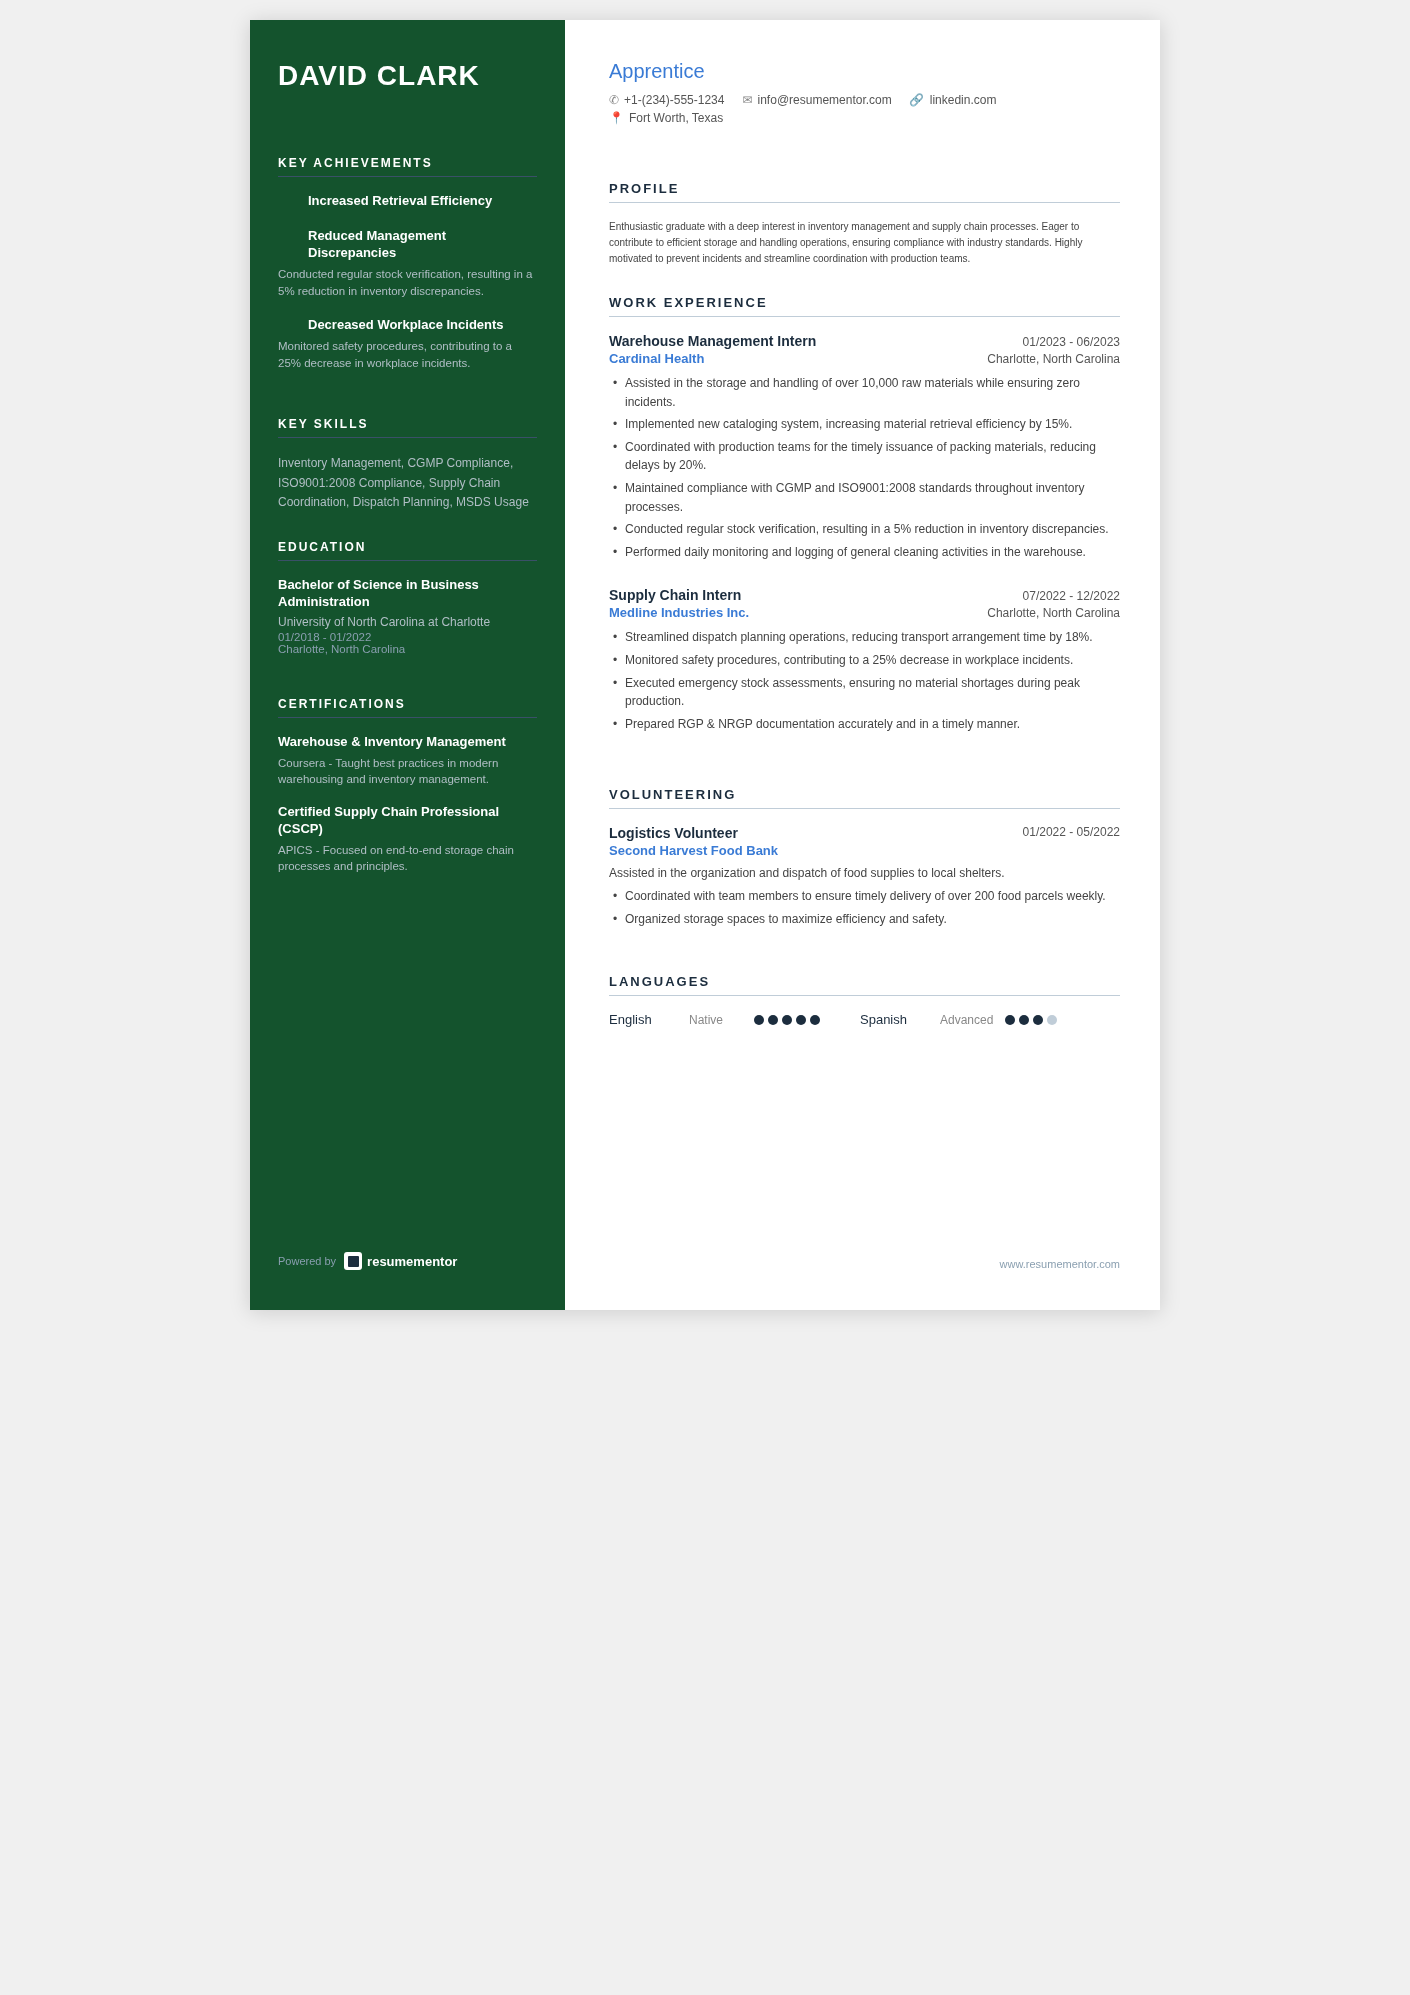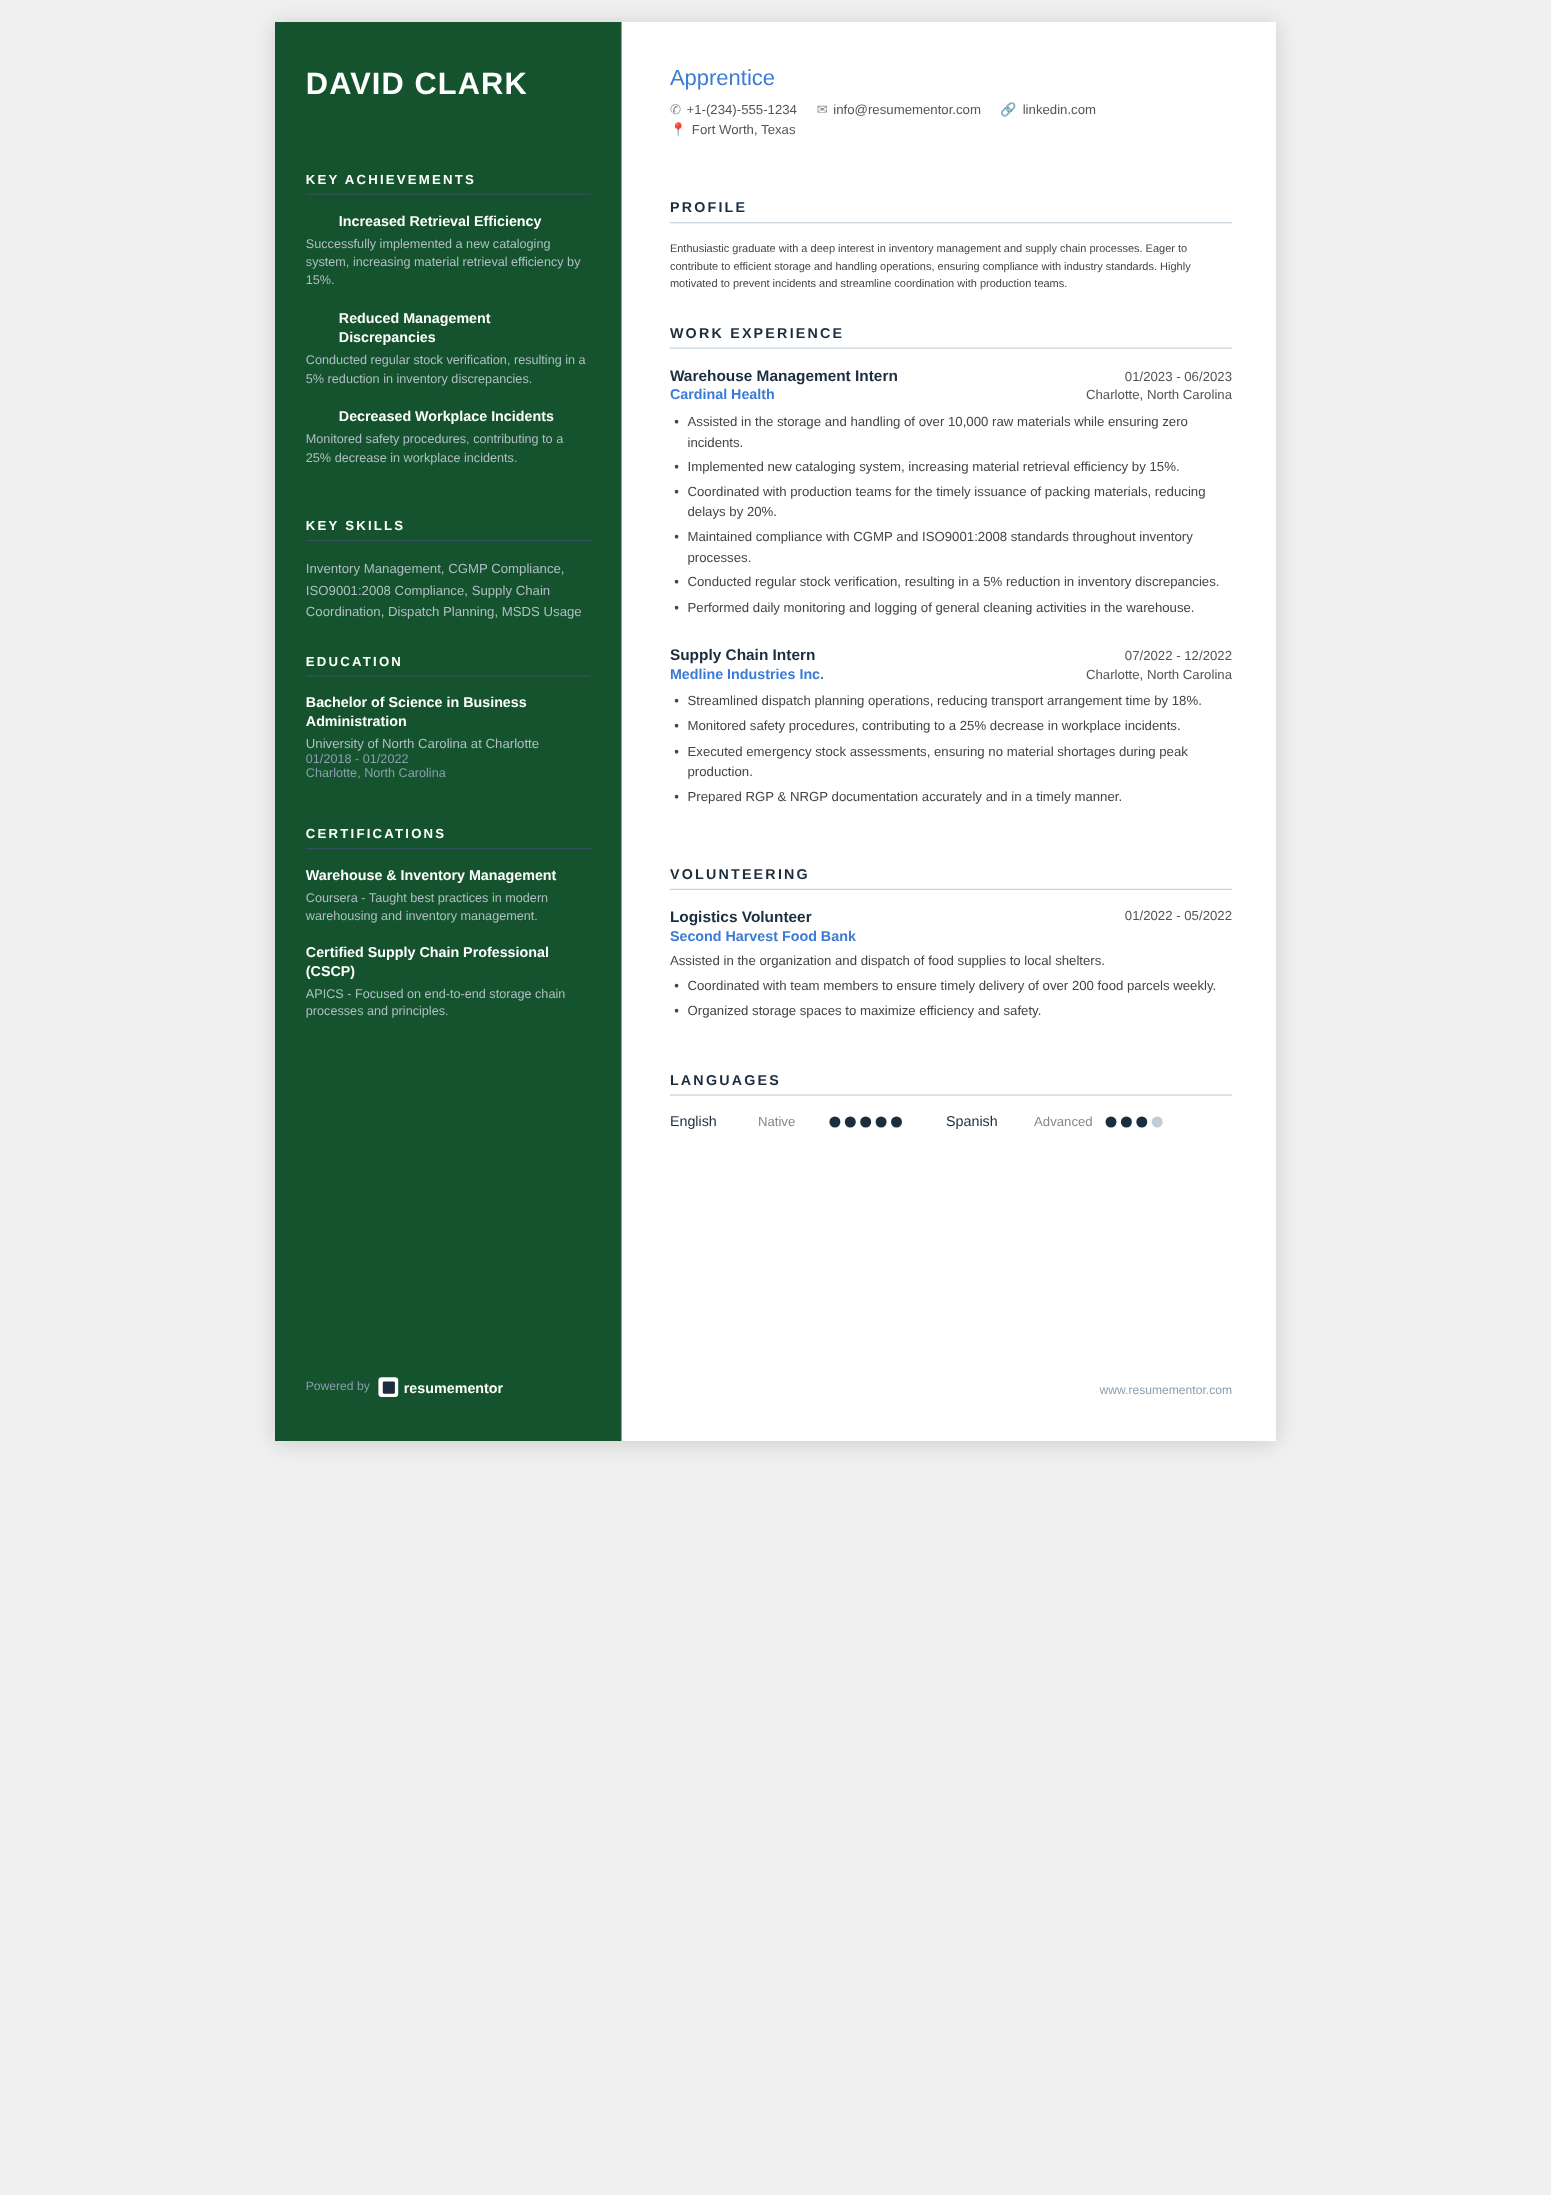--- a/index.html
+++ b/index.html
@@ -328,21 +328,20 @@
 <div class="resume">
 
   <div class="sidebar">
     <div class="sidebar-name">DAVID CLARK</div>
 
     <div class="sidebar-section-title">KEY ACHIEVEMENTS</div>
 
     <div>
       <div class="achievement-item">
         <div class="achievement-title">Increased Retrieval Efficiency</div>
-        <div class="achievement-desc">Successfully implemented a new cataloging system, increasing material retrieval efficiency by 15%.</div>
       </div>
       <div class="achievement-item">
         <div class="achievement-title">Reduced Management Discrepancies</div>
         <div class="achievement-desc">Conducted regular stock verification, resulting in a 5% reduction in inventory discrepancies.</div>
       </div>
       <div class="achievement-item">
         <div class="achievement-title">Decreased Workplace Incidents</div>
         <div class="achievement-desc">Monitored safety procedures, contributing to a 25% decrease in workplace incidents.</div>
       </div>
     </div>

